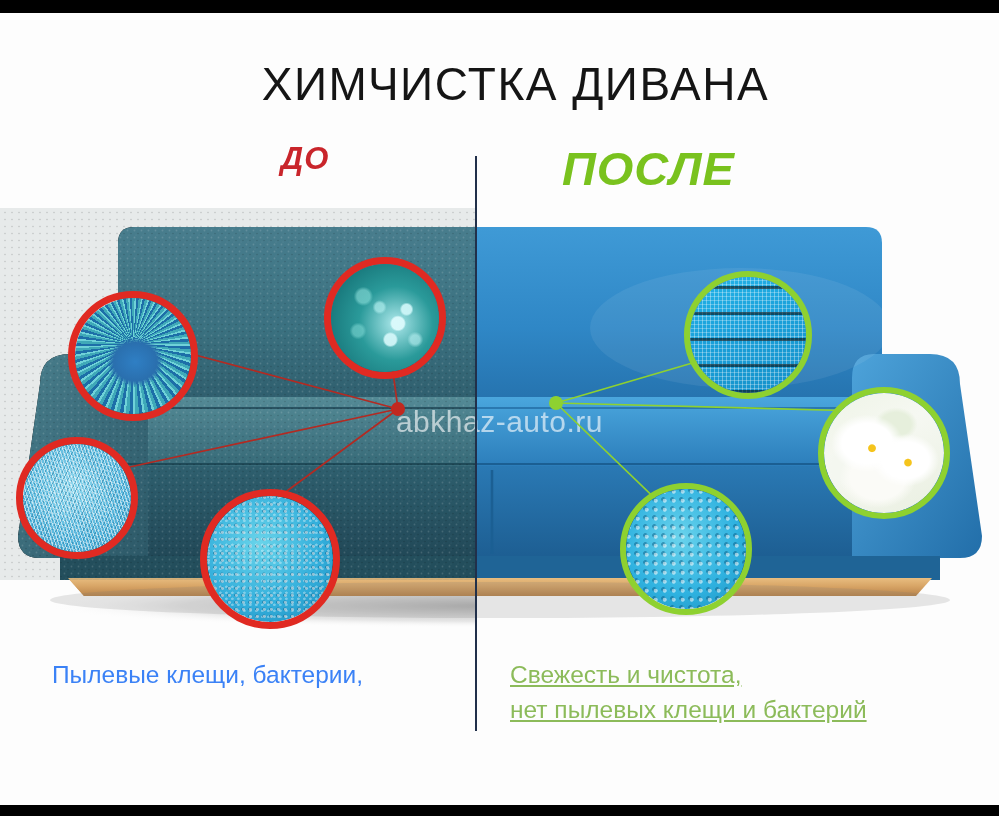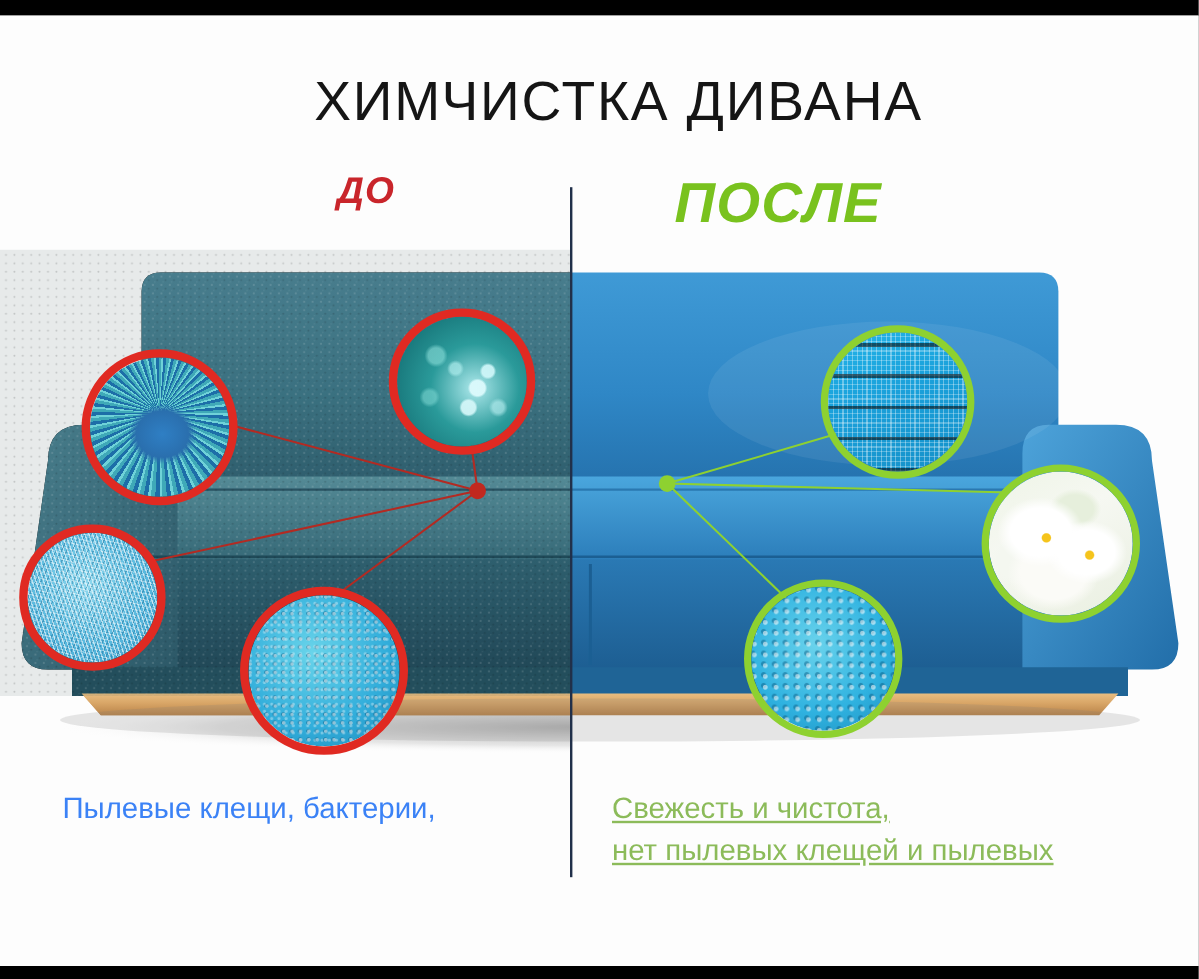--- a/index.html
+++ b/index.html
@@ -256,20 +256,21 @@
           <path d="M118 200 h764" stroke="#2a78b0" stroke-width="2" fill="none"></path>
           <path d="M492 262 v84" stroke="#1b5f93" stroke-width="2.5" fill="none"></path>
           <path d="M100 256 h800" stroke="#1b5f93" stroke-width="2" fill="none"></path>
           <ellipse cx="740" cy="120" rx="150" ry="60" fill="rgba(255,255,255,.07)"></ellipse>
         </g>
 
         <ellipse cx="500" cy="392" rx="450" ry="18" fill="rgba(120,120,120,.18)"></ellipse>
       </svg>
     </div>
 
+    <div id="watermark">abkhaz-auto.ru</div>
 
     <svg id="connectors" viewBox="0 0 999 792">
 
       <g stroke="#b32a22" stroke-width="1.7" fill="none">
         <path d="M398 396 L150 330"></path>
         <path d="M398 396 L392 352"></path>
         <path d="M398 396 L125 455"></path>
         <path d="M398 396 L268 492"></path>
       </g>
       <circle cx="398" cy="396" r="7" fill="#c1281f"></circle>
@@ -311,17 +312,17 @@
     <div class="callout green" style="left:620px;top:470px;width:132px;height:132px;">
       <div class="fill tex-knit"></div>
     </div>
 
     <div class="caption" id="caption-left">
       <span class="line">Пылевые клещи, бактерии,</span>
     </div>
 
     <div class="caption" id="caption-right">
       <span class="line">Свежесть и чистота,</span>
-      <span class="line">нет пылевых клещей и пылевых</span>
+      <span class="line">нет пылевых клещи и бактерий</span>
     </div>
 
   </div>
 </div>
 
 </body></html>

